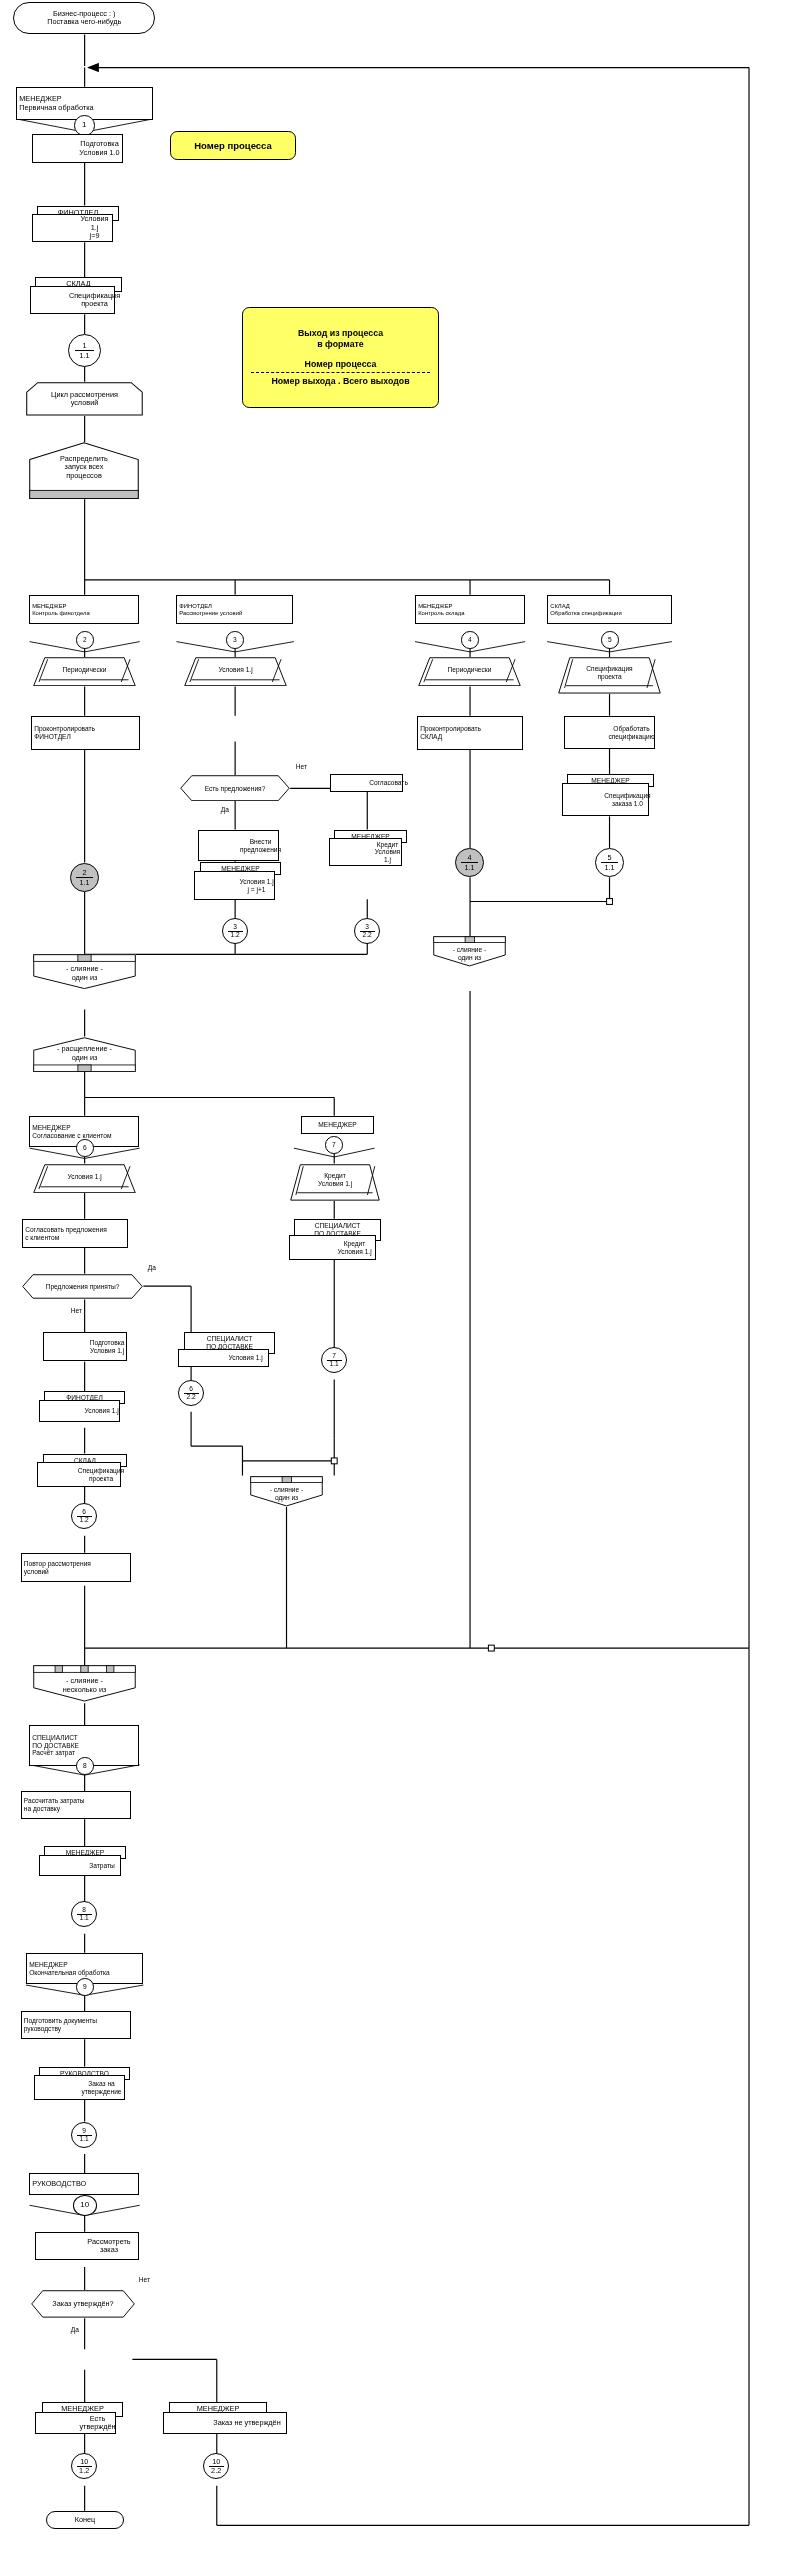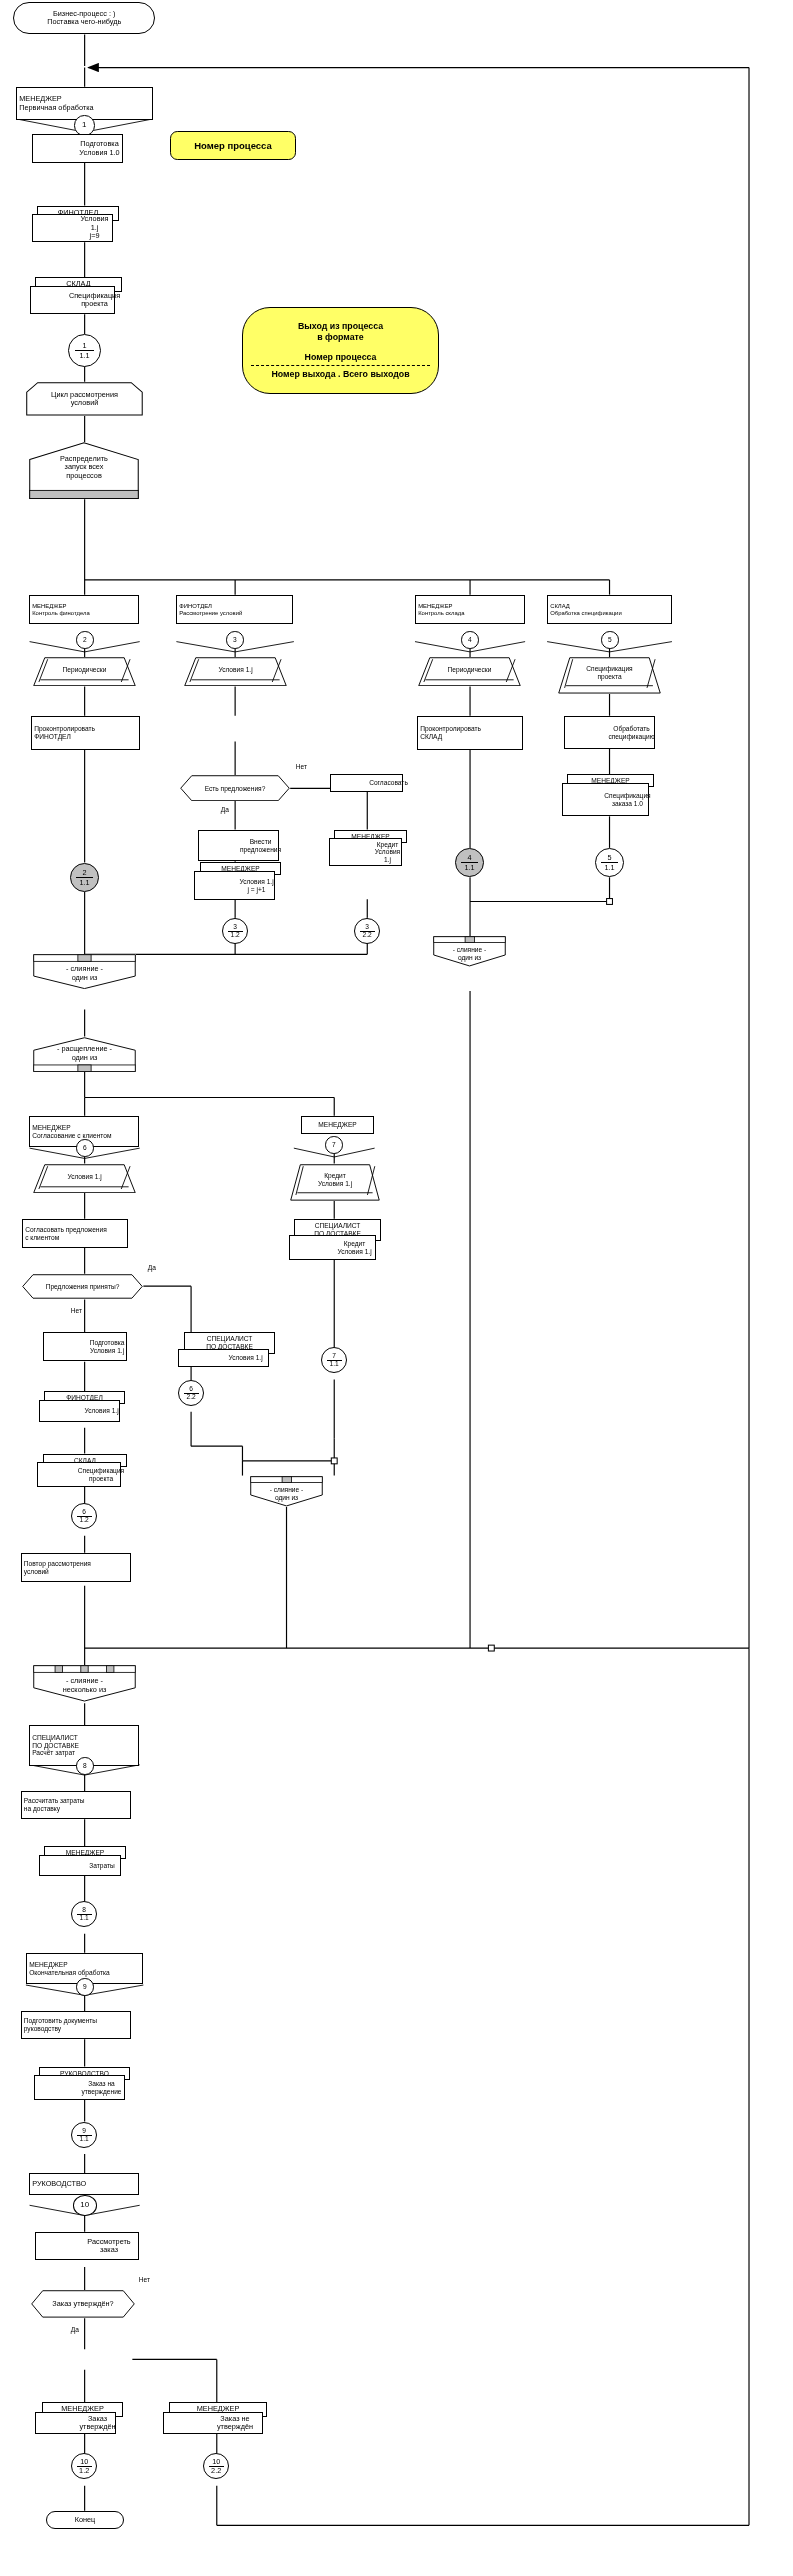--- a/index.html
+++ b/index.html
@@ -260,21 +260,21 @@
     <div>проекта</div>
   </div>
 </div>
 
 <div class="node conn t10" style="left:68px;top:334px;width:33px;height:33px;">
   <div class="top">1</div>
   <div class="rule"></div>
   <div class="bot">1.1</div>
 </div>
 
-<div class="node callout t12" style="left:242px;top:307px;width:197px;height:87px;border-radius:28px;">
+<div class="node callout t12" style="left:242px;top:307px;width:197px;height:101px;">
   <div>Выход из процесса</div>
   <div>в формате</div>
   <div style="height:8.8px"></div>
   <div>Номер процесса</div>
   <div class="dash"></div>
   <div>Номер выхода . Всего выходов</div>
 </div>
 
 <div class="node evt t10" style="left:26px;top:382px;width:117px;height:34px;">
   <svg class="tz" viewBox="0 0 160 46" preserveAspectRatio="none">
@@ -711,32 +711,32 @@
   </svg>
   <span>Заказ утверждён?</span>
 </div>
 <div class="edgelbl t10" style="left:70px;top:2326px;">Да</div>
 <div class="edgelbl t10" style="left:138px;top:2276px;">Нет</div>
 
 <div class="node dept t10" style="left:42px;top:2402px;width:81px;height:14.7px;">
   <span>МЕНЕДЖЕР</span>
 </div>
 <div class="node proc t10" style="left:35px;top:2412px;width:81px;height:22px;">
-  <span>Заказ утверждён</span>
+  <span>Есть утверждён</span>
 </div>
 <div class="node conn t10" style="left:71px;top:2453px;width:26.4px;height:26.4px;">
   <div class="top">10</div>
   <div class="rule"></div>
   <div class="bot">1.2</div>
 </div>
 
 <div class="node dept t10" style="left:169px;top:2402px;width:98px;height:14.7px;">
   <span>МЕНЕДЖЕР</span>
 </div>
-<div class="node proc t10" style="left:163px;top:2412px;width:100px;height:22px;">
+<div class="node proc t10" style="left:163px;top:2412px;width:124px;height:22px;">
   <span>Заказ не утверждён</span>
 </div>
 <div class="node conn t10" style="left:203px;top:2453px;width:26.4px;height:26.4px;">
   <div class="top">10</div>
   <div class="rule"></div>
   <div class="bot">2.2</div>
 </div>
 
 <div class="node term t10" style="left:46px;top:2511px;width:78px;height:18px;">
   <span>Конец</span>

